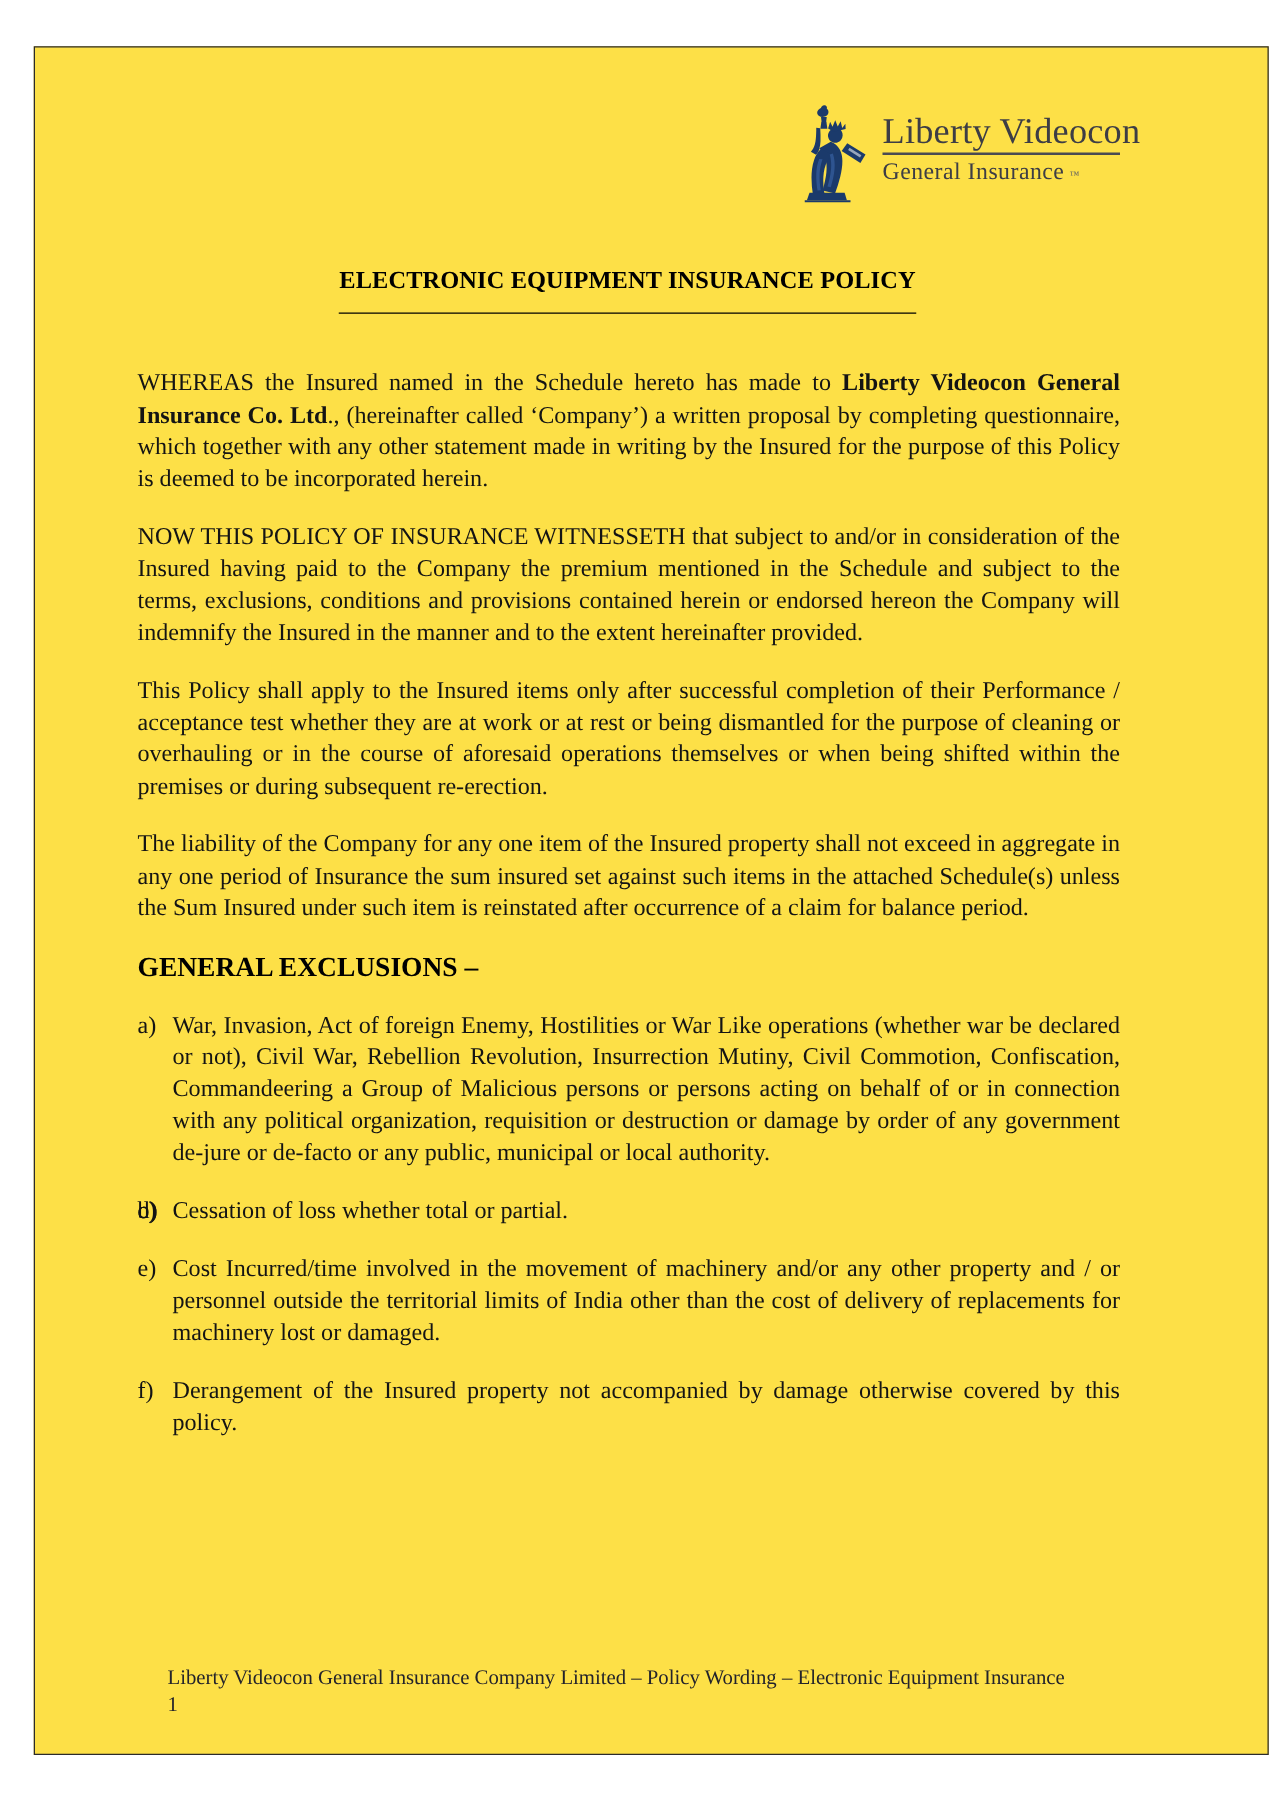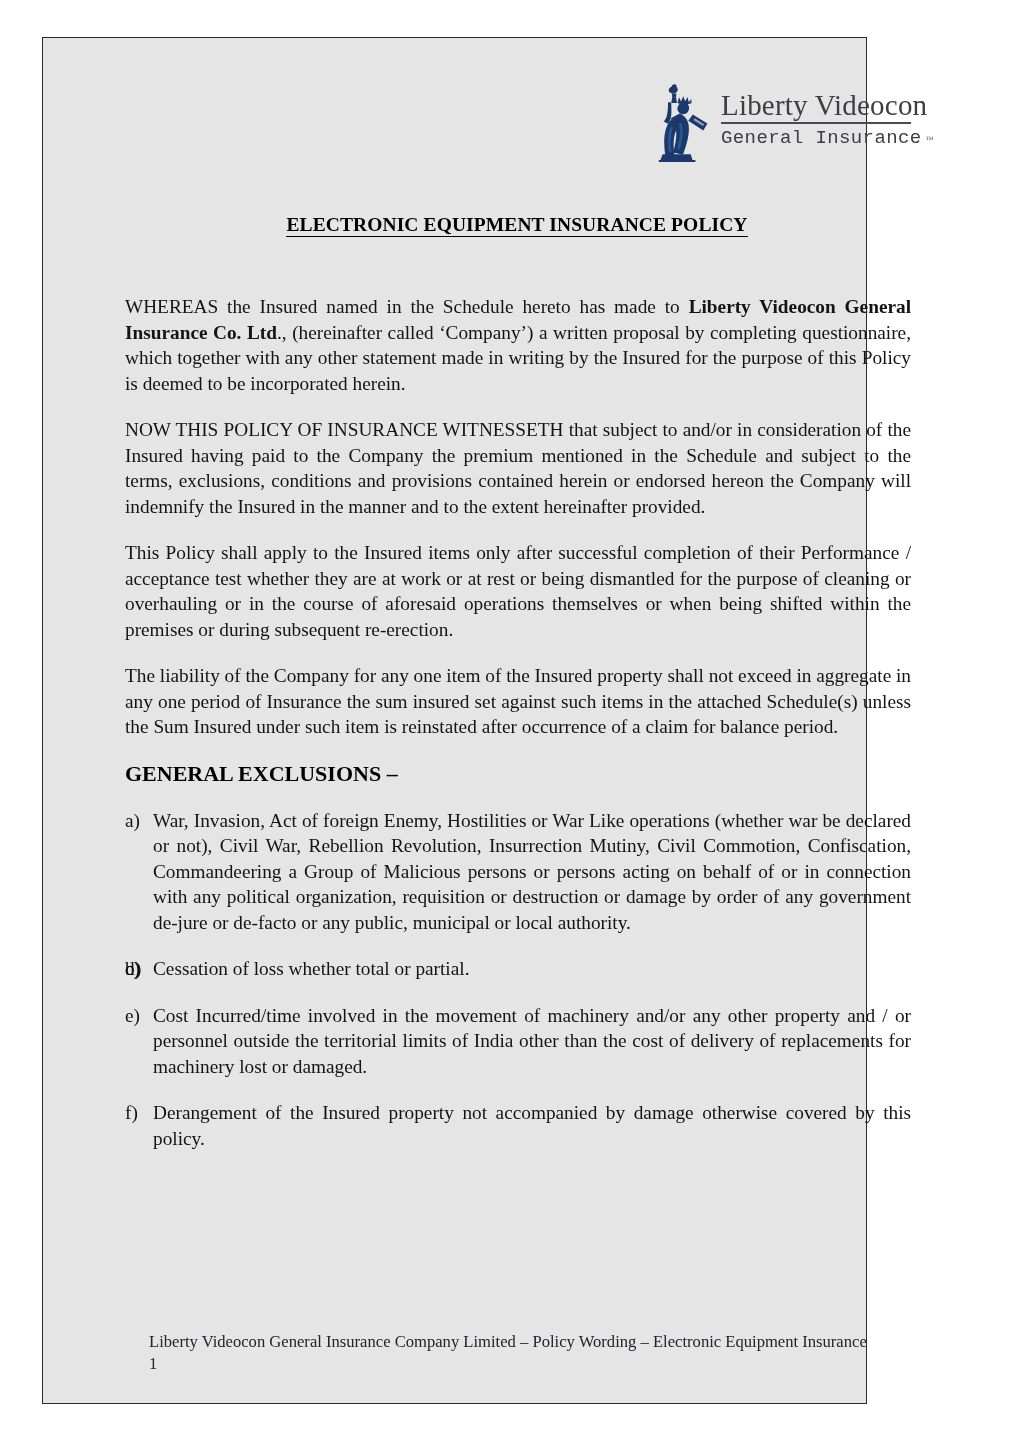--- a/index.html
+++ b/index.html
@@ -12,27 +12,27 @@
     height: 1447px;
     position: relative;
     font-family: "Liberation Serif", "DejaVu Serif", serif;
     color: #1a1a1a;
     overflow: hidden;
   }
 
   
   #page-frame {
     position: absolute;
-    left: 42px;
+    left: 27px;
     top: 37px;
-    width: 825px;
+    width: 988px;
     height: 1367px;
     border: 1.3px solid #2b2b2b;
     box-sizing: border-box;
-    background: #e5e5e5;
+    background: #fde047;
   }
 
   #page-body {
     position: absolute;
     left: 80px;
     top: 28px;
     width: 788px;
     height: 1290px;
   }
 
@@ -70,21 +70,21 @@
     background: #4a4a52;
     margin: 2px 0 3px 0;
     width: 100%;
   }
   .logo-secondary-row {
     display: flex;
     align-items: baseline;
     white-space: nowrap;
   }
   .logo-secondary {
-    font-family: Liberation Mono, monospace;
+    font-family: Liberation Serif, serif;
     font-size: 19px;
     letter-spacing: 0.4px;
     color: #3d3d45;
   }
   .logo-tm {
     font-size: 8px;
     color: #5a5a62;
     margin-left: 4px;
     position: relative;
     top: -1px;
@@ -97,21 +97,21 @@
     top: 148px;
     width: 100%;
     text-align: center;
     font-size: 19.5px;
     font-weight: bold;
     letter-spacing: 0.1px;
     color: #000000;
   }
   #doc-title span {
     border-bottom: 1.6px solid #000;
-    padding-bottom: 1px;
+    padding-bottom: 15px;
   }
 
   
   #content {
     position: absolute;
     left: 2px;
     top: 208px;
     width: 786px;
     margin-top: 20px;
   }

